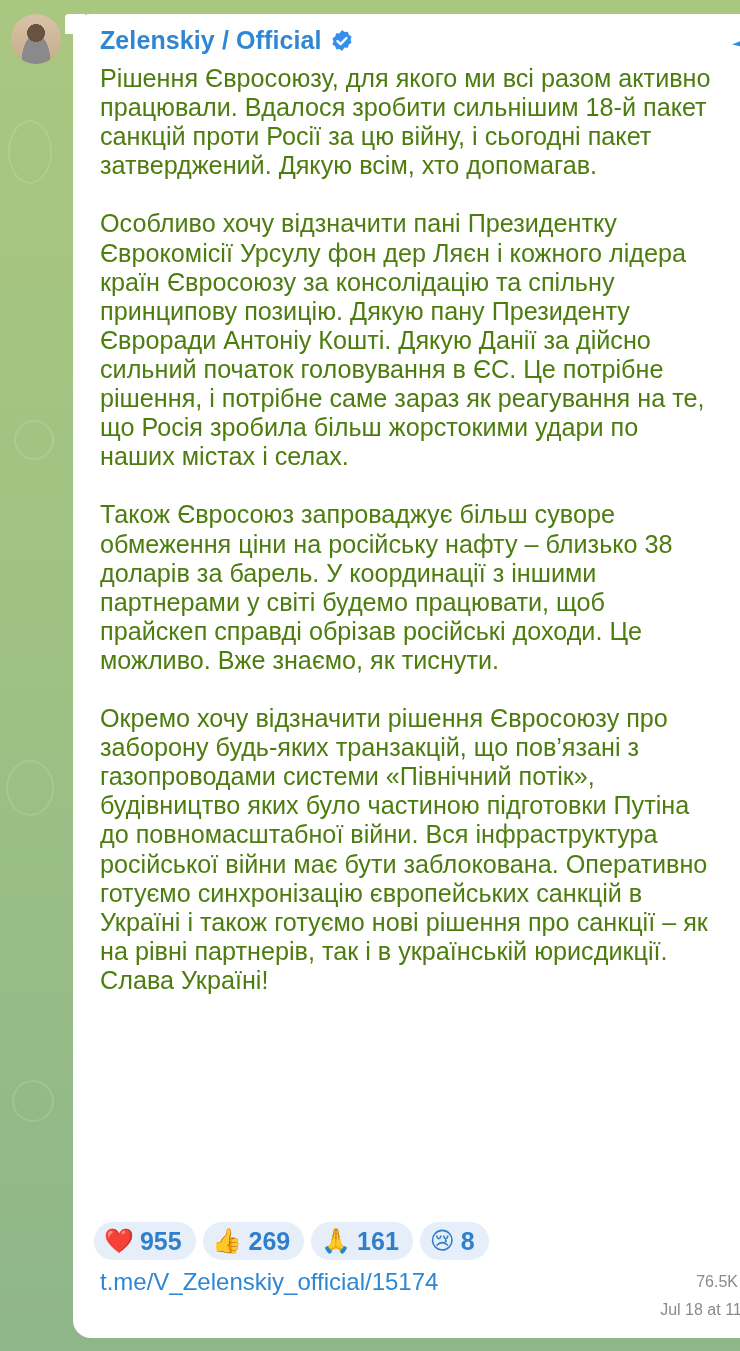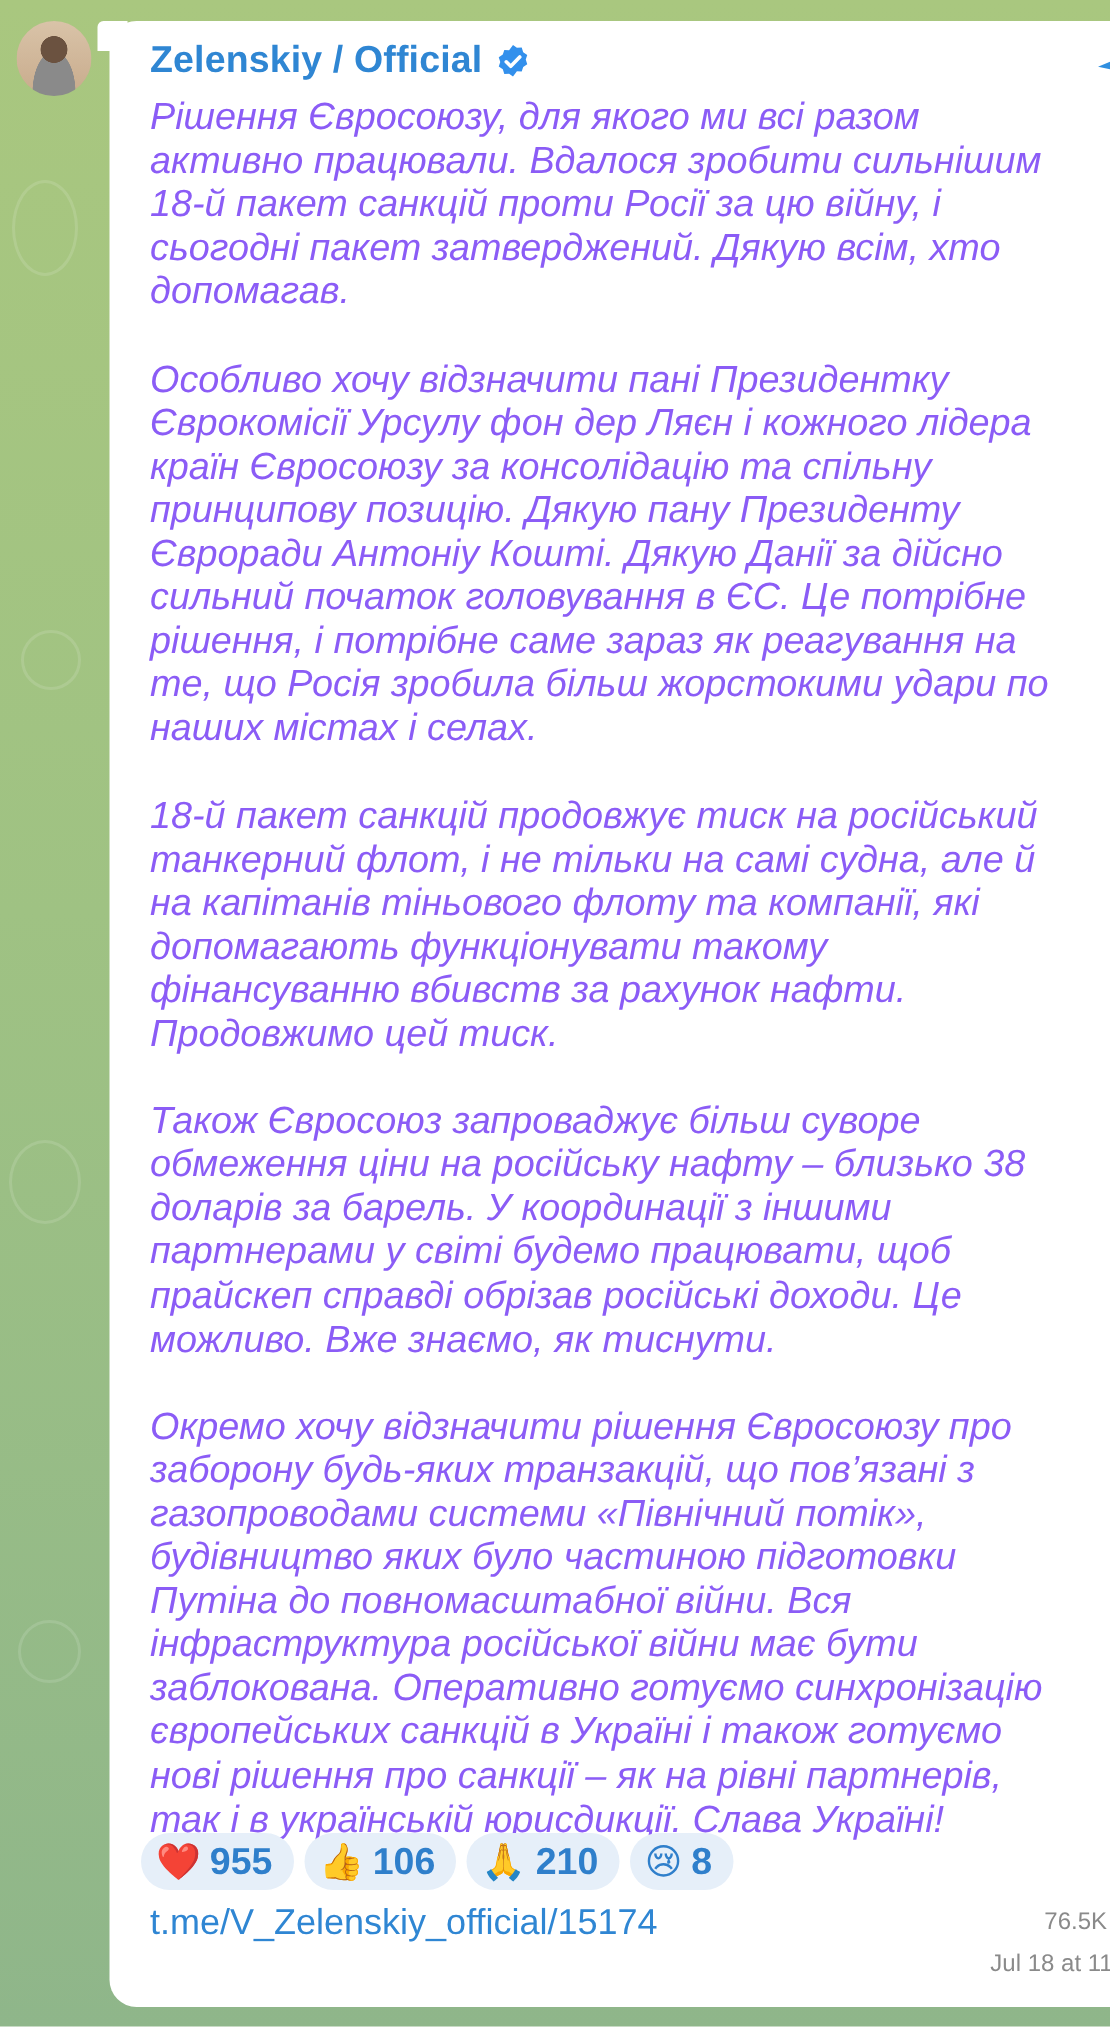--- a/index.html
+++ b/index.html
@@ -23,21 +23,21 @@
   .bubble::before {
     content:""; position:absolute; left:-8px; top:0; width:20px; height:20px;
     background:#ffffff; border-top-left-radius:4px;
   }
   .header { position:absolute; left:27px; top:12px; display:flex; align-items:center; gap:8px; }
   .name { color:#2f86d3; font-weight:bold; font-size:25px; letter-spacing:0.1px; }
   .verified { width:24px; height:24px; }
   .share { position:absolute; right:22px; top:14px; width:38px; height:34px; }
   .text {
     position:absolute; left:27px; top:50px; width:615px;
-    font-size:25.2px; line-height:29.1px; color:#8b5cf6;font-style:italic;
+    font-size:25.2px; line-height:29.1px; color:#4d7c0f;
   }
   .text p { margin:0 0 29.1px 0; white-space:pre-line; }
   .text p:last-child { margin-bottom:2px; }
   .reactions { position:absolute; left:21px; top:1208px; display:flex; gap:7px; }
   .reaction {
     display:flex; align-items:center; gap:6px; height:38px; padding:0 14px 0 10px;
     background:#e6eff9; border-radius:19px; color:#2f7fcb; font-size:25px; font-weight:bold;
   }
   .reaction .emoji { font-size:24px; line-height:1; font-family:"DejaVu Sans", sans-serif; }
   .link { position:absolute; left:27px; top:1254px; color:#2f86d3; font-size:24px;text-align:center; }
@@ -64,37 +64,36 @@
     </svg>
   </div>
 
   <svg class="share" viewBox="0 0 38 34">
     <path fill="#2f8fe0" d="M2 16.5 L35 3 L29 31 L20.5 21 L26 10 L14 19 Z"></path>
   </svg>
 
   <div class="text">
     <p>Рішення Євросоюзу, для якого ми всі разом активно працювали. Вдалося зробити сильнішим 18-й пакет санкцій проти Росії за цю війну, і сьогодні пакет затверджений. Дякую всім, хто допомагав.</p>
     <p>Особливо хочу відзначити пані Президентку Єврокомісії Урсулу фон дер Ляєн і кожного лідера країн Євросоюзу за консолідацію та спільну принципову позицію. Дякую пану Президенту Євроради Антоніу Кошті. Дякую Данії за дійсно сильний початок головування в ЄС. Це потрібне рішення, і потрібне саме зараз як реагування на те, що Росія зробила більш жорстокими удари по наших містах і селах.</p>
-    <p>18-й пакет санкцій продовжує тиск на російський танкерний флот, і не тільки на самі судна, але й на капітанів тіньового флоту та компанії, які допомагають функціонувати такому фінансуванню вбивств за рахунок нафти. Продовжимо цей тиск.</p>
     <p>Також Євросоюз запроваджує більш суворе обмеження ціни на російську нафту – близько 38 доларів за барель. У координації з іншими партнерами у світі будемо працювати, щоб прайскеп справді обрізав російські доходи. Це можливо. Вже знаємо, як тиснути.</p>
     <p>Окремо хочу відзначити рішення Євросоюзу про заборону будь-яких транзакцій, що пов’язані з газопроводами системи «Північний потік», будівництво яких було частиною підготовки Путіна до повномасштабної війни. Вся інфраструктура російської війни має бути заблокована. Оперативно готуємо синхронізацію європейських санкцій в Україні і також готуємо нові рішення про санкції – як на рівні партнерів, так і в українській юрисдикції. Слава Україні!</p>
   </div>
 
   <div class="reactions">
     <div class="reaction">
       <span class="emoji">❤️</span>
       <span>955</span>
     </div>
     <div class="reaction">
       <span class="emoji">👍</span>
-      <span>106</span>
+      <span>269</span>
     </div>
     <div class="reaction">
       <span class="emoji">🙏</span>
-      <span>210</span>
+      <span>161</span>
     </div>
     <div class="reaction">
       <span class="emoji">😢</span>
       <span>8</span>
     </div>
   </div>
 
   <a class="link">t.me/V_Zelenskiy_official/15174</a>
 
   <div class="meta">

